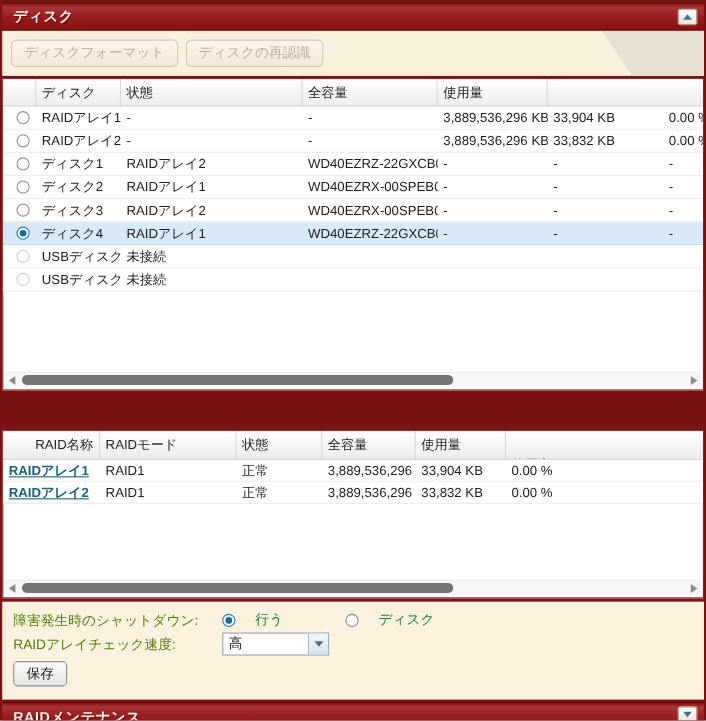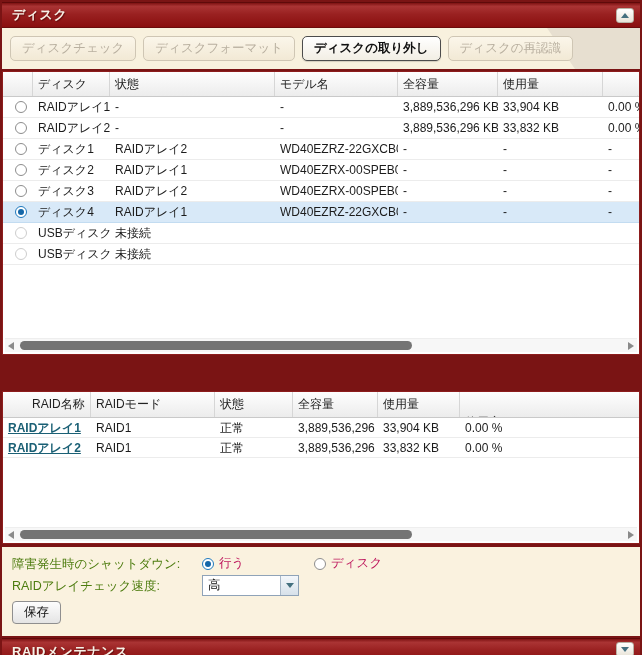--- a/index.html
+++ b/index.html
@@ -93,21 +93,21 @@
   .sb-arrow { position:absolute; top:3px; width:0; height:0; cursor:pointer; }
   .sb-left  { left:3px;  border-top:4px solid transparent; border-bottom:4px solid transparent; border-right:6px solid #8a8a8a; }
   .sb-right { right:3px; border-top:4px solid transparent; border-bottom:4px solid transparent; border-left:6px solid #8a8a8a; }
   .sb-thumb {
     position:absolute; left:15px; top:2px; height:9px; width:62%;
     background:#747474; border-radius:5px; cursor:grab;
   }
   
   .settings { position:absolute; left:2px; right:2px; top:547px; height:89px; background:#faf2df; }
   .set-label { position:absolute; left:10px; font-size:12.5px; color:#4d7c0f; white-space:nowrap; }
-  .opt { position:absolute; display:flex; align-items:center; gap:5px; font-size:12.5px; color:#be185d; cursor:pointer; }
+  .opt { position:absolute; display:flex; align-items:center; gap:18px; font-size:12.5px; color:#15803d; cursor:pointer; }
   .select-box {
     position:absolute; left:200px; top:28px; width:97px; height:21px;
     border:1px solid #8fa3b8; background:#fff; display:flex; cursor:pointer;
   }
   .select-value { flex:1; font-size:12.5px; line-height:19px; padding-left:5px; color:#111; overflow:hidden; }
   .select-arrow {
     width:18px; border-left:1px solid #a8b8c8;
     background:linear-gradient(#f3f7fb,#d7e1ea);
     display:flex; align-items:center; justify-content:center;
   }
@@ -127,32 +127,29 @@
 
   <div class="bar" style="top:2px;">
     <span class="bar-title">ディスク</span>
     <span class="collapse-btn">
       <span class="tri-up"></span>
     </span>
   </div>
 
   <div class="toolbar">
     <div class="toolbar-corner"></div>
-    <button class="tb-btn disabled">ディスクチェック</button>
     <button class="tb-btn disabled">ディスクフォーマット</button>
-    <button class="tb-btn enabled">ディスクの取り外し</button>
     <button class="tb-btn disabled">ディスクの再認識</button>
   </div>
 
   <div class="panel panel-disk">
     <div class="grid-row disk-cols thead">
       <div class="th"></div>
       <div class="th">ディスク</div>
       <div class="th">状態</div>
-      <div class="th">モデル名</div>
       <div class="th">全容量</div>
       <div class="th">使用量</div>
       <div class="th">使用率</div>
     </div>
 
     <div class="grid-row disk-cols trow">
       <div class="td radio-cell">
           <span class="radio"></span>
         </div>
       <div class="td">RAIDアレイ1</div>

